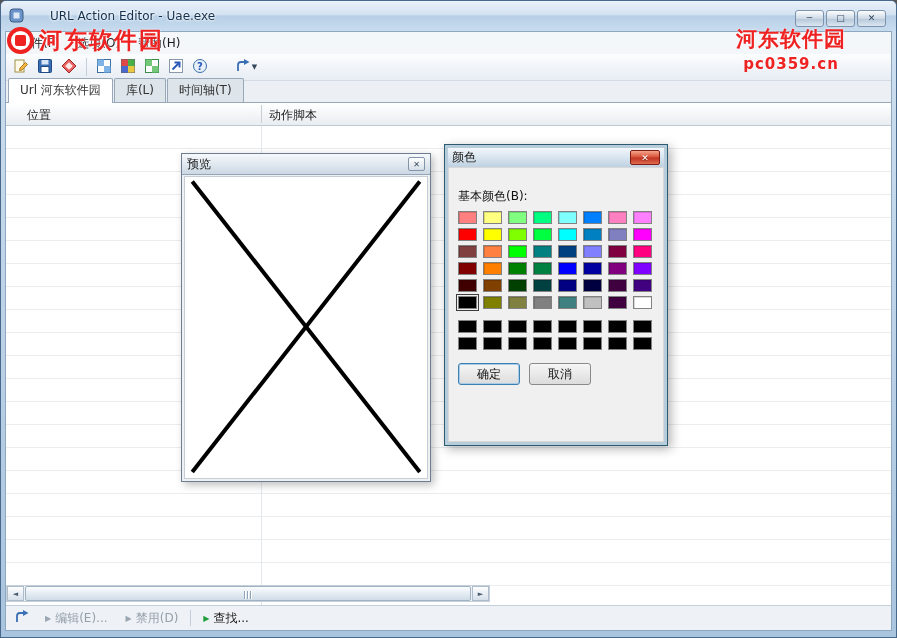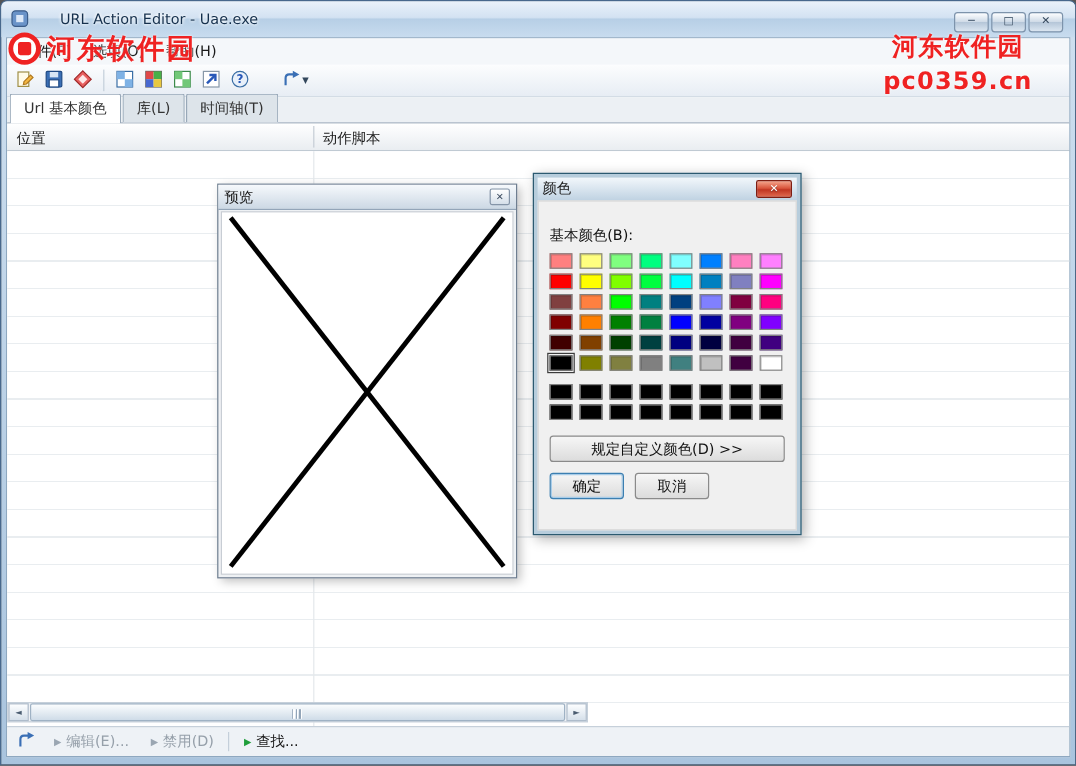--- a/index.html
+++ b/index.html
@@ -114,21 +114,21 @@
   
   .wm { position:absolute; color:#ef2222; font-weight:bold; pointer-events:none;
     text-shadow:0 0 2px #fff; white-space:nowrap; z-index:50; }
   .wm-left { left:6px; top:24px; display:flex; align-items:center; gap:5px; }
   .wm-logo { width:27px; height:27px; border:4px solid #ef2222; border-radius:50%;
     background:#fff; display:flex; align-items:center; justify-content:center; }
   .wm-logo-dot { width:11px; height:11px; background:#ef2222; border-radius:2px; }
   .wm-site-big { font-size:23px; letter-spacing:2px; }
   .wm-right { left:735px; top:24px; text-align:center; }
   .wm-right .wm-site { font-size:21px; letter-spacing:1px; }
-  .wm-right .wm-url { font-size:20px; letter-spacing:1px; margin-top:2px; }
+  .wm-right .wm-url { font-size:15px; letter-spacing:1px; margin-top:2px; }
 </style>
 </head>
 <body>
 
 <div class="window">
 
   <div class="titlebar">
     <span class="app-icon">
       <svg width="16" height="16">
           <rect x="1" y="1" width="13" height="13" rx="3" fill="#6a93c8" stroke="#3c5c88"></rect>
@@ -218,27 +218,27 @@
       <span class="tb-btn wide">
         <span><svg width="16" height="16">
               <path d="M3 13 V7 Q3 4 6 4 H10" fill="none" stroke="#3a6fb5" stroke-width="1.8"></path>
               <polygon points="9,1 14.5,4 9,7" fill="#3a6fb5"></polygon>
             </svg></span>
         <span class="tb-caret">▼</span>
       </span>
     </div>
 
     <div class="tabstrip">
-      <span class="tab active">Url 基本颜色</span>
+      <span class="tab active">Url 河东软件园</span>
       <span class="tab">库(L)</span>
       <span class="tab">时间轴(T)</span>
     </div>
 
     <div class="listheader">
-      <span class="hdr-cell" style="left:8px">位置</span>
+      <span class="hdr-cell" style="left:21px">位置</span>
       <span class="hdr-divider" style="left:255px"></span>
       <span class="hdr-cell" style="left:263px">动作脚本</span>
     </div>
 
     <div class="listarea">
       <div class="list-vdivider"></div>
       <div class="hscrollbar">
         <span class="sb-arrow">◄</span>
         <span class="sb-thumb">
           <span class="sb-grip"></span>
@@ -356,21 +356,20 @@
           <div class="swatch" style="background: rgb(0, 0, 0);"></div>
           <div class="swatch" style="background: rgb(0, 0, 0);"></div>
           <div class="swatch" style="background: rgb(0, 0, 0);"></div>
           <div class="swatch" style="background: rgb(0, 0, 0);"></div>
           <div class="swatch" style="background: rgb(0, 0, 0);"></div>
           <div class="swatch" style="background: rgb(0, 0, 0);"></div>
           <div class="swatch" style="background: rgb(0, 0, 0);"></div>
           <div class="swatch" style="background: rgb(0, 0, 0);"></div>
           <div class="swatch" style="background: rgb(0, 0, 0);"></div>
         </div>
-      <button class="cd-define">规定自定义颜色(D) &gt;&gt;</button>
       <div class="cd-btnrow">
         <button class="cd-btn default">确定</button>
         <button class="cd-btn">取消</button>
       </div>
     </div>
   </div>
 
   <div class="wm wm-left">
     <span class="wm-logo">
         <span class="wm-logo-dot"></span>

